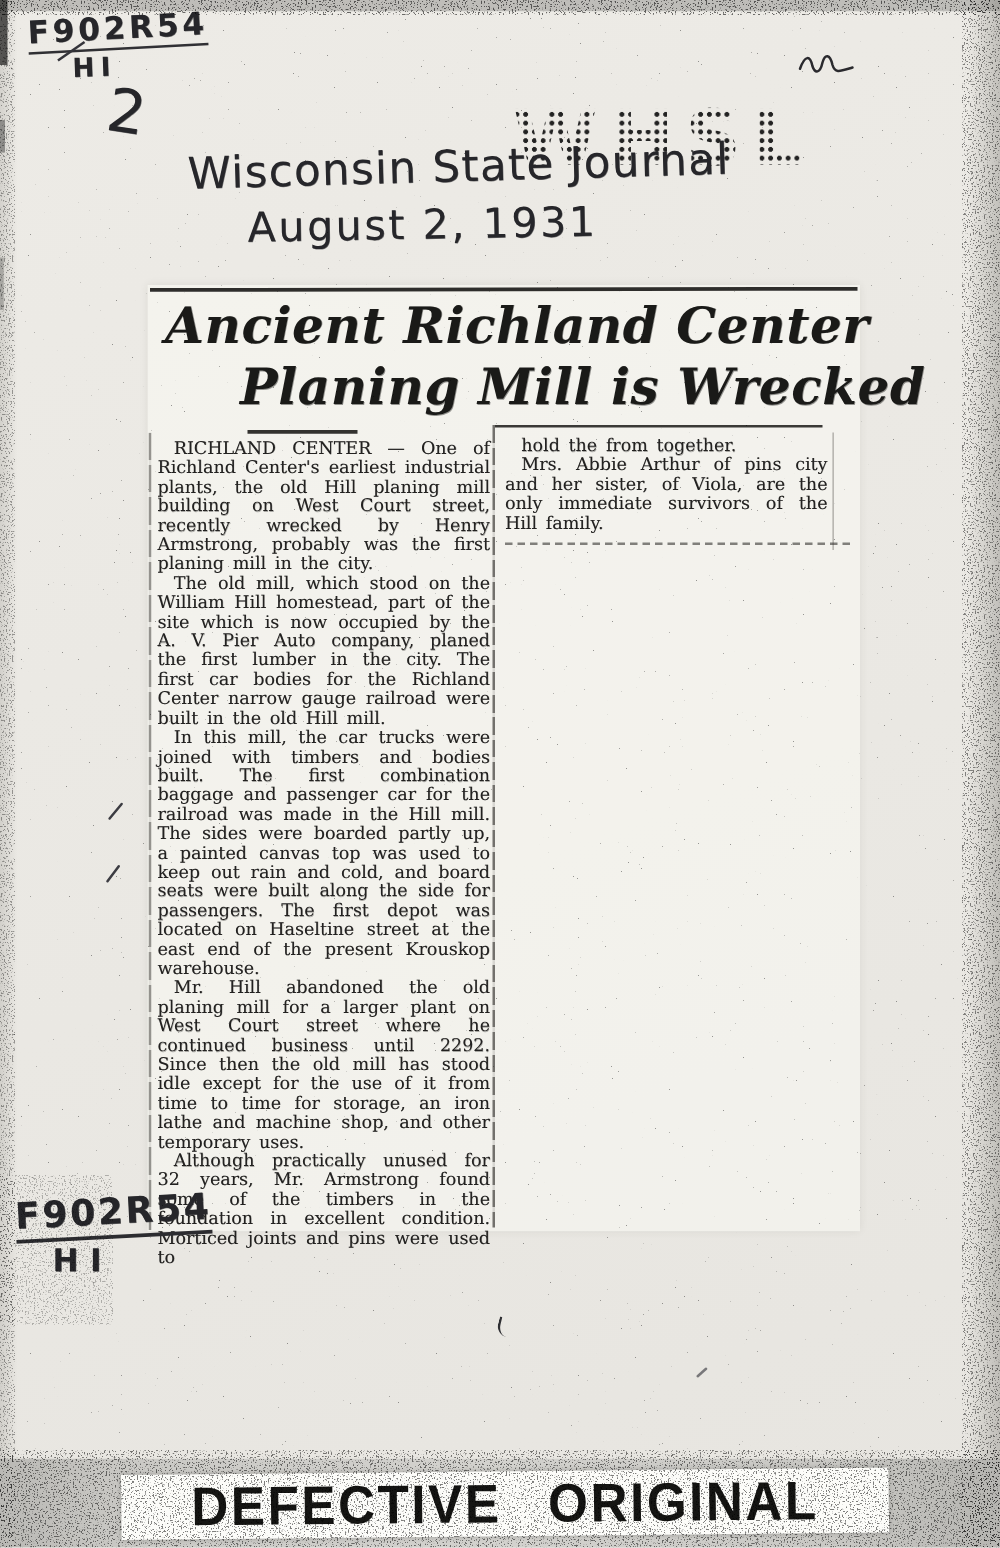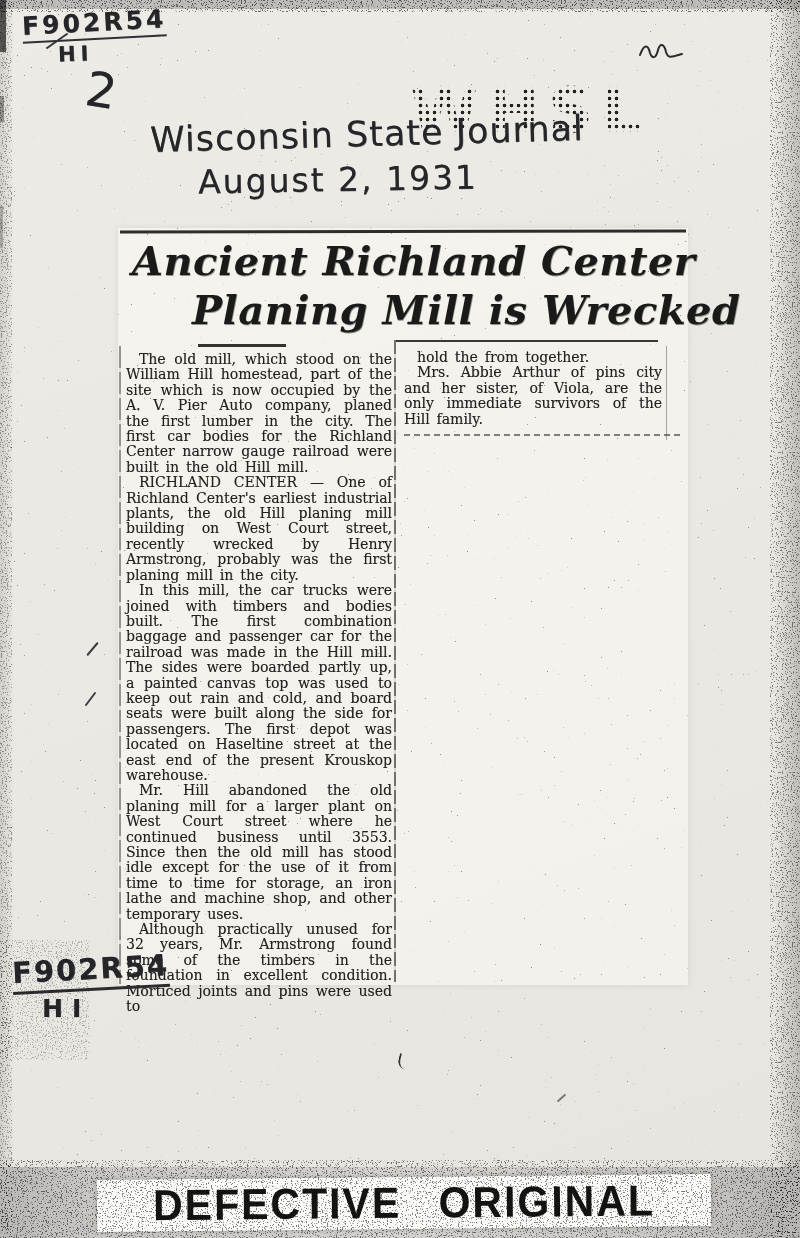--- a/index.html
+++ b/index.html
@@ -126,24 +126,24 @@
       <span class="hl1">Ancient Richland Center</span>
       <span class="hl2">Planing Mill is Wrecked</span>
     </h1>
     <div class="rule-left"></div>
     <div class="rule-right"></div>
     <div class="col-divider"></div>
     <div class="clip-leftline"></div>
     <div class="rc-rightline"></div>
 
     <div class="left-col">
+      <p>RICHLAND CENTER — One of Richland Center's earliest industrial plants, the old Hill planing mill building on West Court street, recently wrecked by Henry Armstrong, probably was the first planing mill in the city.</p>
       <p>The old mill, which stood on the William Hill homestead, part of the site which is now occupied by the A. V. Pier Auto company, planed the first lumber in the city. The first car bodies for the Richland Center narrow gauge railroad were built in the old Hill mill.</p>
-      <p>RICHLAND CENTER — One of Richland Center's earliest industrial plants, the old Hill planing mill building on West Court street, recently wrecked by Henry Armstrong, probably was the first planing mill in the city.</p>
       <p>In this mill, the car trucks were joined with timbers and bodies built. The first combination baggage and passenger car for the railroad was made in the Hill mill. The sides were boarded partly up, a painted canvas top was used to keep out rain and cold, and board seats were built along the side for passengers. The first depot was located on Haseltine street at the east end of the present Krouskop warehouse.</p>
-      <p>Mr. Hill abandoned the old planing mill for a larger plant on West Court street where he continued business until 3553. Since then the old mill has stood idle except for the use of it from time to time for storage, an iron lathe and machine shop, and other temporary uses.</p>
+      <p>Mr. Hill abandoned the old planing mill for a larger plant on West Court street where he continued business until 2292. Since then the old mill has stood idle except for the use of it from time to time for storage, an iron lathe and machine shop, and other temporary uses.</p>
       <p>Although practically unused for 32 years, Mr. Armstrong found some of the timbers in the foundation in excellent condition. Morticed joints and pins were used to</p>
     </div>
 
     <div class="right-col">
       <p>hold the from together.</p>
       <p>Mrs. Abbie Arthur of pins city and her sister, of Viola, are the only immediate survivors of the Hill family.</p>
     </div>
     <div class="end-dashes"></div>
   </div>
 

